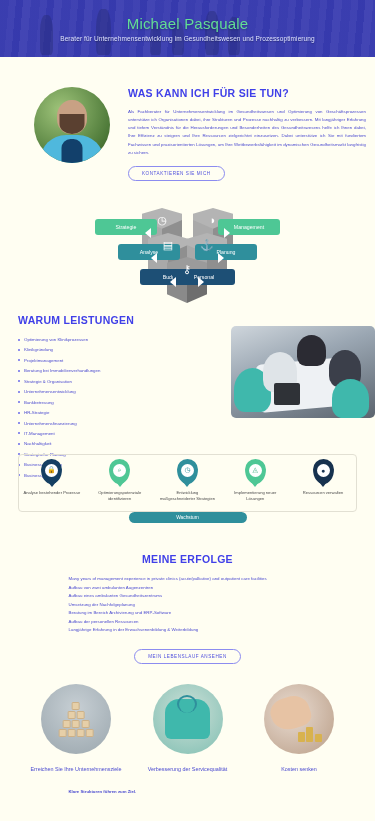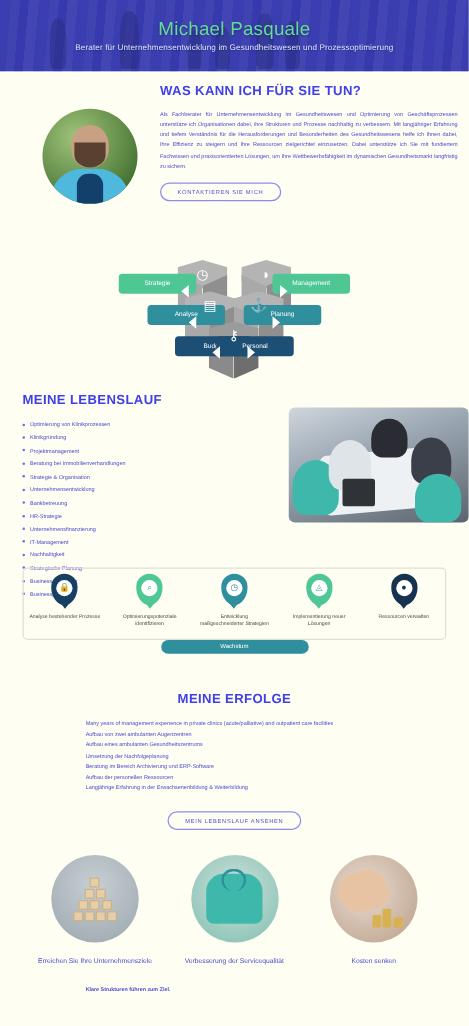--- a/index.html
+++ b/index.html
@@ -68,21 +68,21 @@
   .section { padding: 0 18px; }
 
   .sec-title {
     font-size: 10.5px;
     font-weight: bold;
     color: #4040e8;
     letter-spacing: 0.3px;
   }
 
   
-  .about { position: relative; padding-top: 10px; height: 137px; }
+  .about { position: relative; padding-top: 30px; height: 137px; }
   .about .sec-title { margin-left: 110px; }
 
   .portrait {
     position: absolute;
     left: 34px; top: 30px;
     width: 76px; height: 76px;
     border-radius: 50%;
     overflow: hidden;
     background: radial-gradient(circle at 35% 30%, #9fc47a, #4e7a39 70%, #32521f);
   }
@@ -440,21 +440,21 @@
       <span class="top"></span>
         <span class="face-l"></span>
         <span class="face-r"></span>
       <span class="glyph">⚷</span>
       <span class="arrow left"></span>
       <span class="arrow right"></span>
     </div>
   </section>
 
   <section class="section leistungen">
-    <h2 class="sec-title">MEINE LEBENSLAUF</h2>
+    <h2 class="sec-title">WARUM LEISTUNGEN</h2>
     <ul class="lst-list">
       <li>Optimierung von Klinikprozessen</li>
       <li>Klinikgründung</li>
       <li>Projektmanagement</li>
       <li>Beratung bei Immobilienverhandlungen</li>
       <li>Strategie &amp; Organisation</li>
       <li>Unternehmensentwicklung</li>
       <li>Bankbetreuung</li>
       <li>HR-Strategie</li>
       <li>Unternehmensfinanzierung</li>

